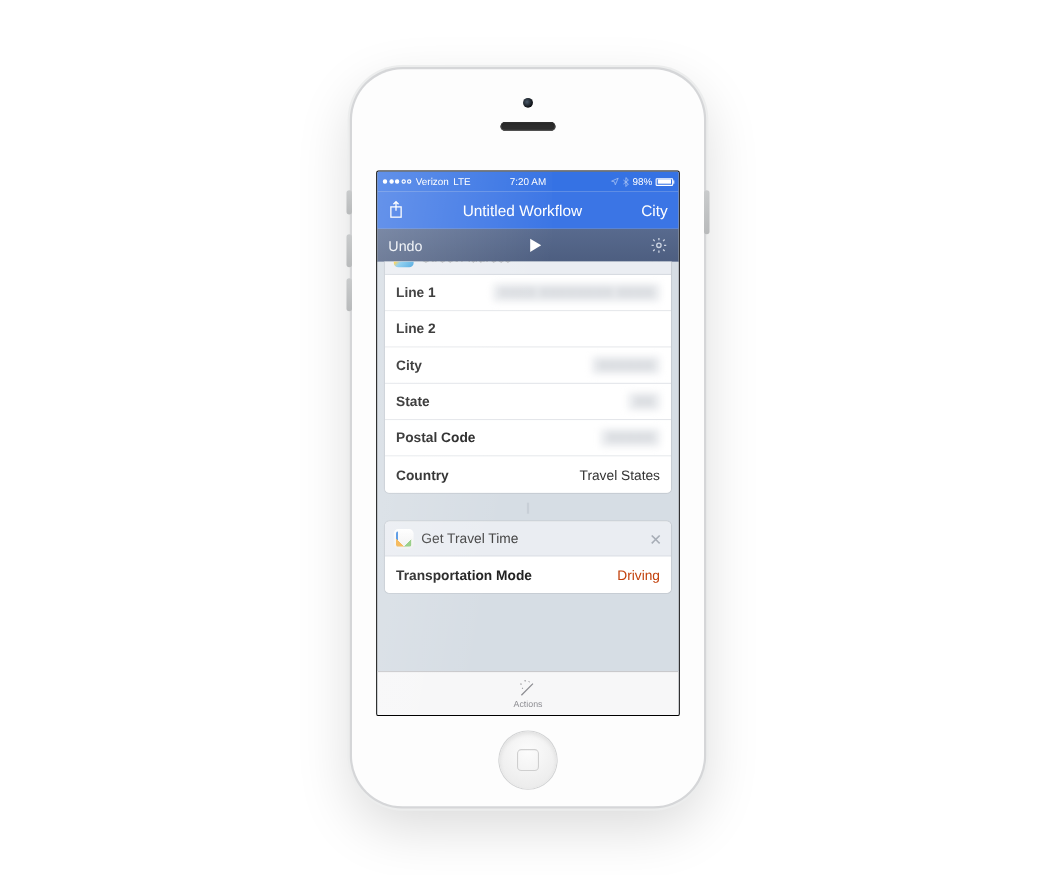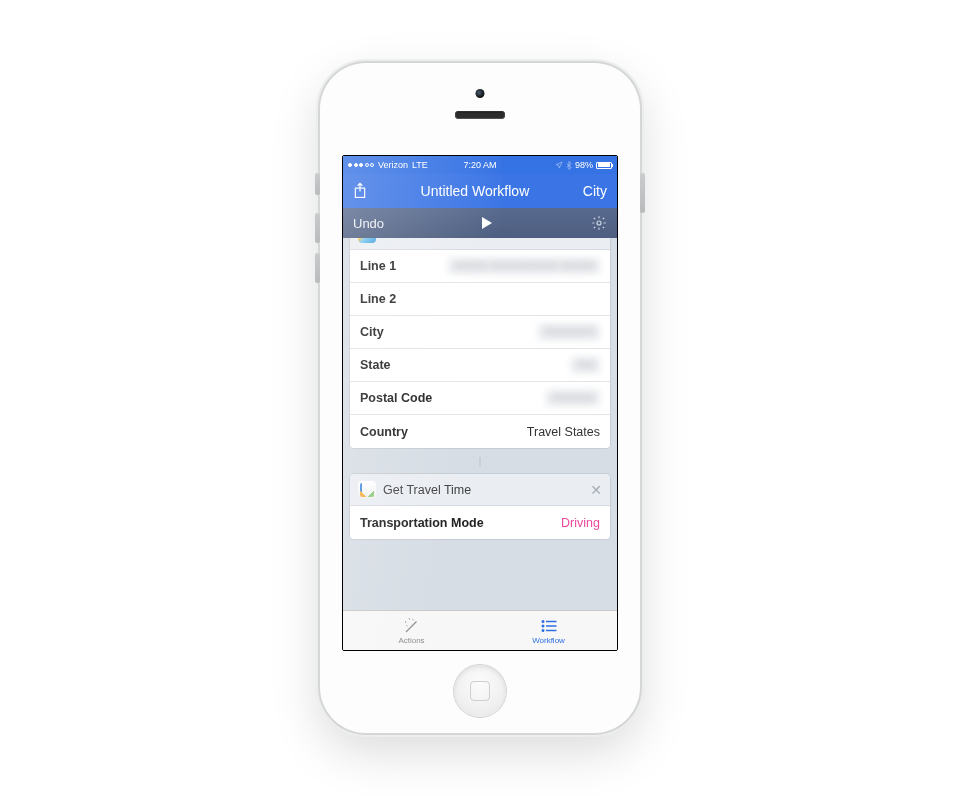--- a/index.html
+++ b/index.html
@@ -160,21 +160,21 @@
   .form-row {
     min-height:33px; display:flex; align-items:center;
     padding:0 10px;
     border-bottom:1px solid #e1e4e8;
     font-size:12.5px;
     background:#fff;
   }
   .form-row:last-child { border-bottom:none;}
   .form-row .lbl { font-weight:600; color:#222; min-width:80px;}
   .form-row .val { margin-left:auto; color:#333; }
-  .form-row .val.link { color:#ec4899;}
+  .form-row .val.link { color:#c2410c;}
   .form-row .val.blur {
     filter: blur(3.5px);
     color:#b8bcc2;
     background:#e9ebee;
     border-radius:3px;
     padding:1px 6px;
   }
 
   .connector {
     width:2px; height:10px; background:#c8cfd7; margin:0 auto 6px;
@@ -305,29 +305,18 @@
 
     </div>
 
     <div class="tabbar">
       <div class="tab">
         <svg viewBox="0 0 24 24" fill="none" stroke="currentColor" stroke-width="1.6">
           <path d="M4 20L18 6M3 7l1-1M8 3l1-1M13 4l.7-.7M5 12l.7-.7"></path>
         </svg>
         <span>Actions</span>
       </div>
-      <div class="tab active">
-        <svg viewBox="0 0 24 24" fill="none" stroke="currentColor" stroke-width="2">
-          <line x1="8" y1="6" x2="22" y2="6"></line>
-            <line x1="8" y1="12" x2="22" y2="12"></line>
-            <line x1="8" y1="18" x2="22" y2="18"></line>
-          <circle cx="4" cy="6" r="1" fill="currentColor"></circle>
-            <circle cx="4" cy="12" r="1" fill="currentColor"></circle>
-            <circle cx="4" cy="18" r="1" fill="currentColor"></circle>
-        </svg>
-        <span>Workflow</span>
-      </div>
     </div>
 
   </div>
 
   <div class="home"></div>
 </div>
 
 </body></html>

